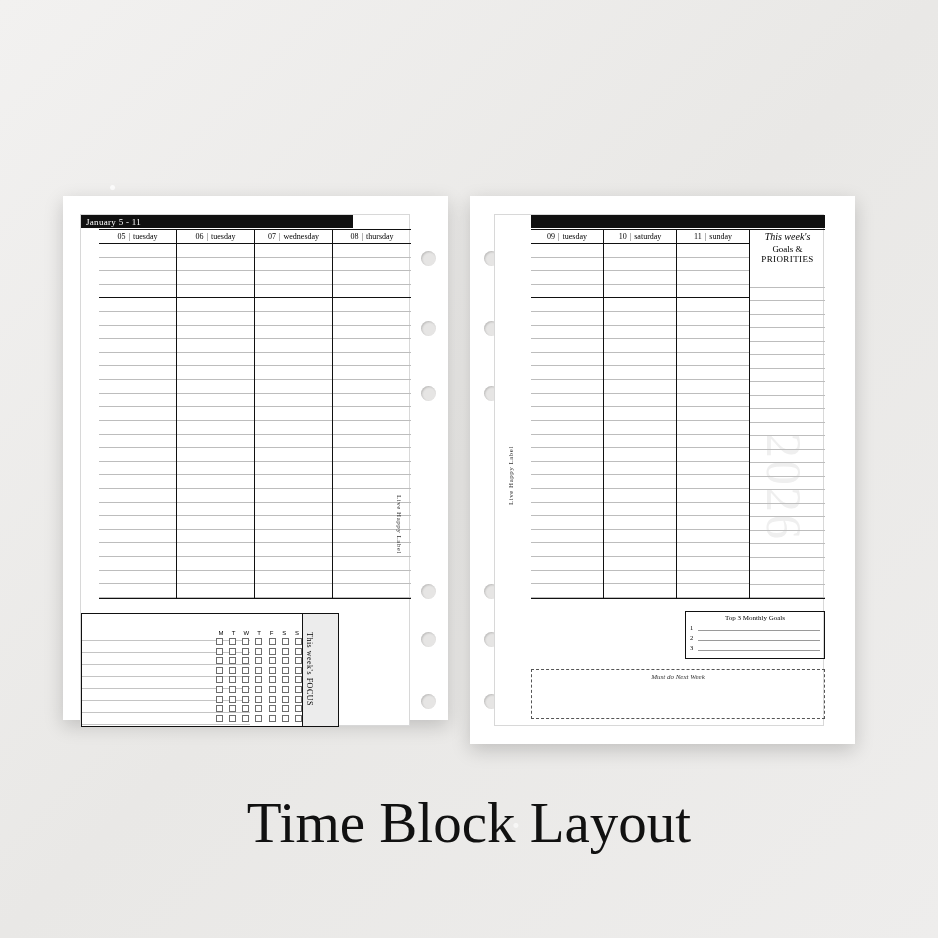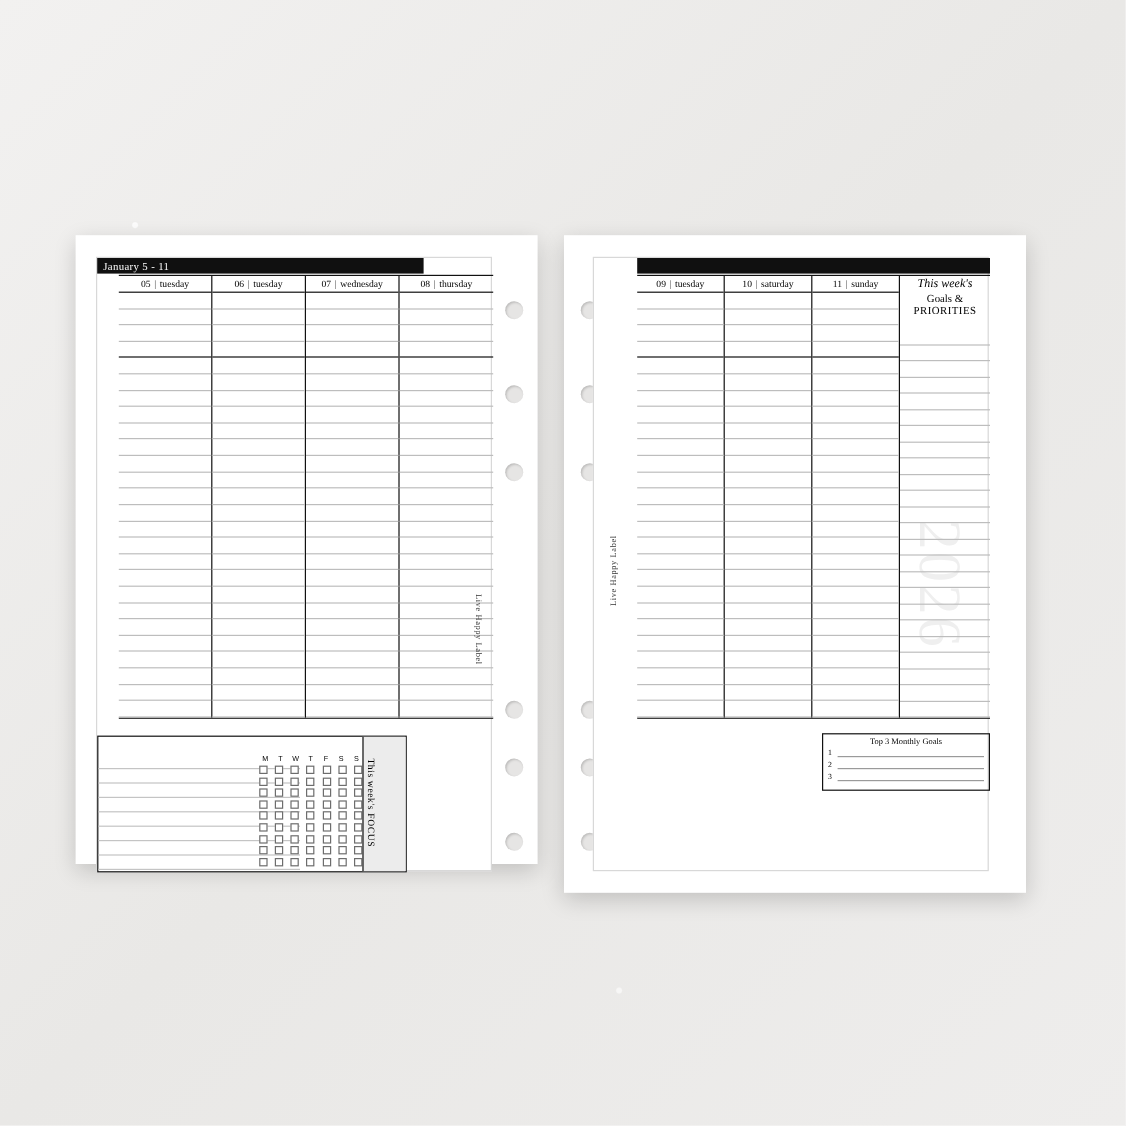--- a/index.html
+++ b/index.html
@@ -688,18 +688,22 @@
             <span class="idx">2</span>
             <span class="rule"></span>
           </div>
           <div class="gb-row">
             <span class="idx">3</span>
             <span class="rule"></span>
           </div>
         </div>
       </div>
 
+      <div class="nextweek" style="left:36px; top:454px; width:294px; height:50px;">
+        <div class="nw-title">Must do Next Week</div>
+      </div>
 
       <div class="spine right" style="left:12px; top:290px;">Live Happy Label</div>
     </div>
   </div>
 
+  <div class="footer-title">Time Block Layout</div>
 </div>
 
 </body></html>

